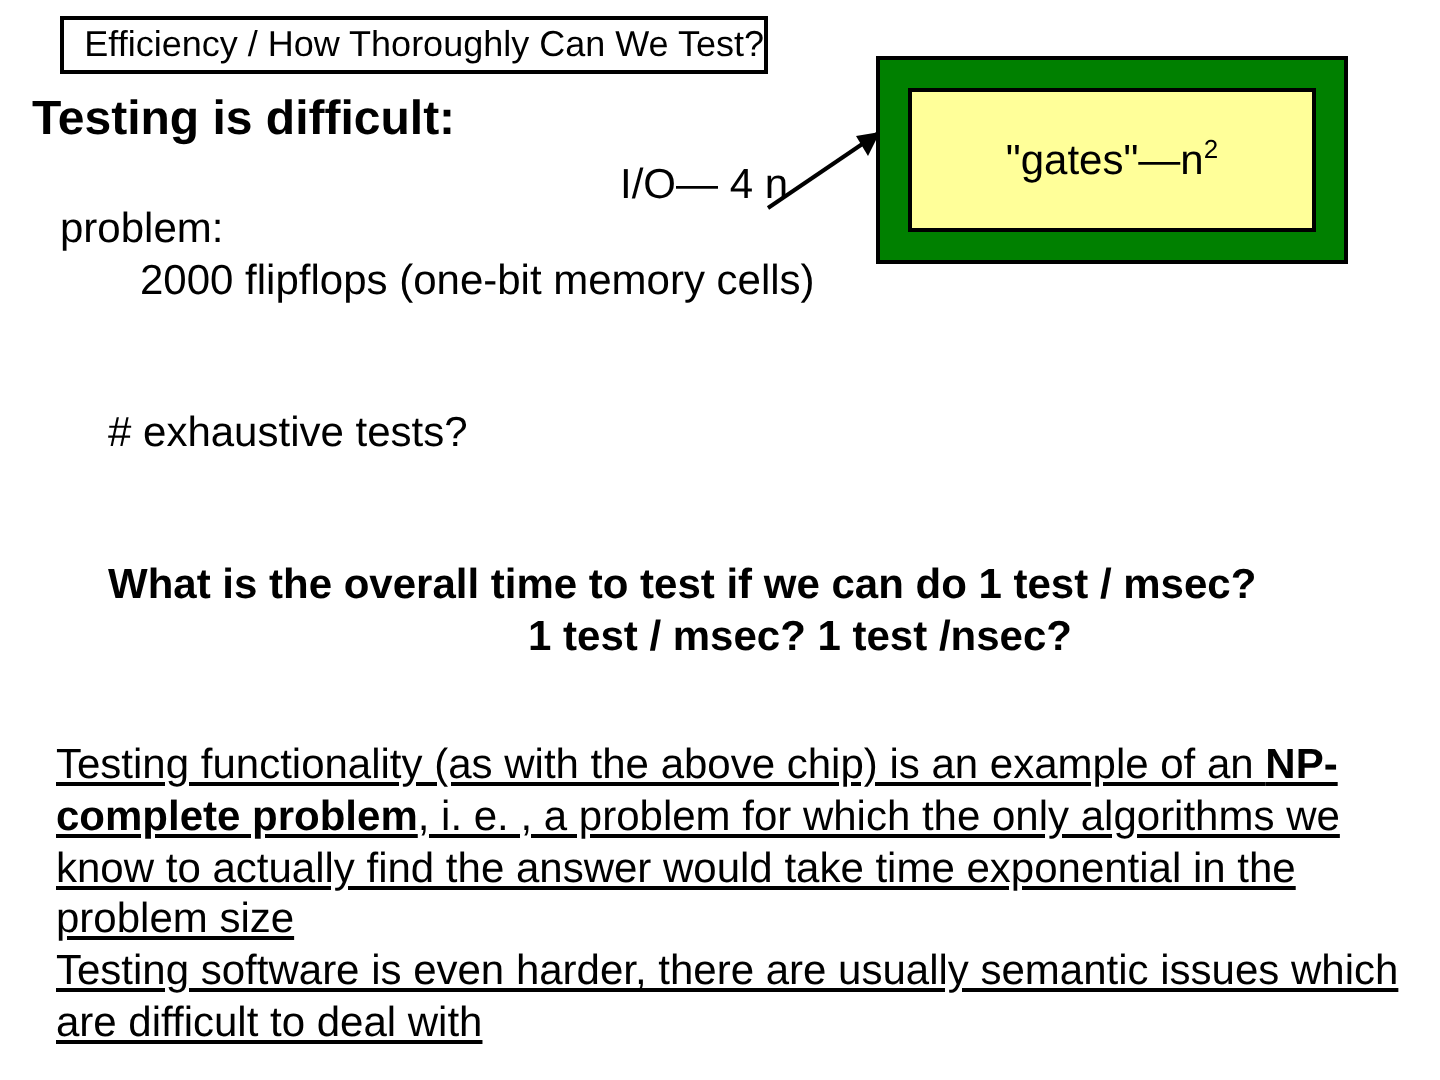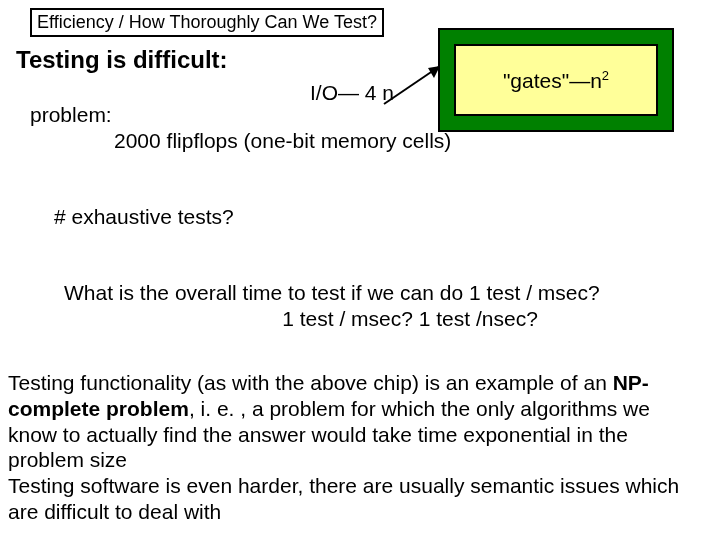--- a/index.html
+++ b/index.html
@@ -13,21 +13,21 @@
     color: #000;
     position: relative;
     overflow: hidden;
   }
   .title-box {
     position: absolute;
     left: 30px;
     top: 8px;
     width: 350px;
     border: 2px solid #000;
-    text-align: center;
+    text-align: right;
     font-size: 18px;
     padding: 2px 0;
   }
   .heading {
     position: absolute;
     left: 16px;
     top: 46px;
     font-weight: bold;
     font-size: 24px;
   }
@@ -67,40 +67,42 @@
   }
   .chip-inner sup { font-size: 13px; }
   .example-block {
     position: absolute;
     left: 30px;
     top: 102px;
     line-height: 1.25;
     width: 660px;
   }
   .indent1 { margin-left: 32px; }
-  .indent2 { margin-left: 84px; }
+  .indent2 { margin-left: 40px; }
   .exhaustive {
     position: absolute;
     left: 54px;
     top: 205px;
   }
   .overall {
     position: absolute;
-    left: 64px;
+    left: 54px;
     top: 280px;
     width: 640px;
     line-height: 1.25;
+    font-weight: bold;
   }
   .overall .l2 { margin-left: 52px; text-align: center; }
   .paragraph {
     position: absolute;
-    left: 8px;
+    left: 28px;
     top: 370px;
     width: 690px;
     line-height: 1.23;
+    text-decoration: underline;
   }
   .bold { font-weight: bold; }
 </style>
 </head>
 <body>
 
 <div class="title-box">
   <span>Efficiency / How Thoroughly Can We Test?</span>
 </div>
 

